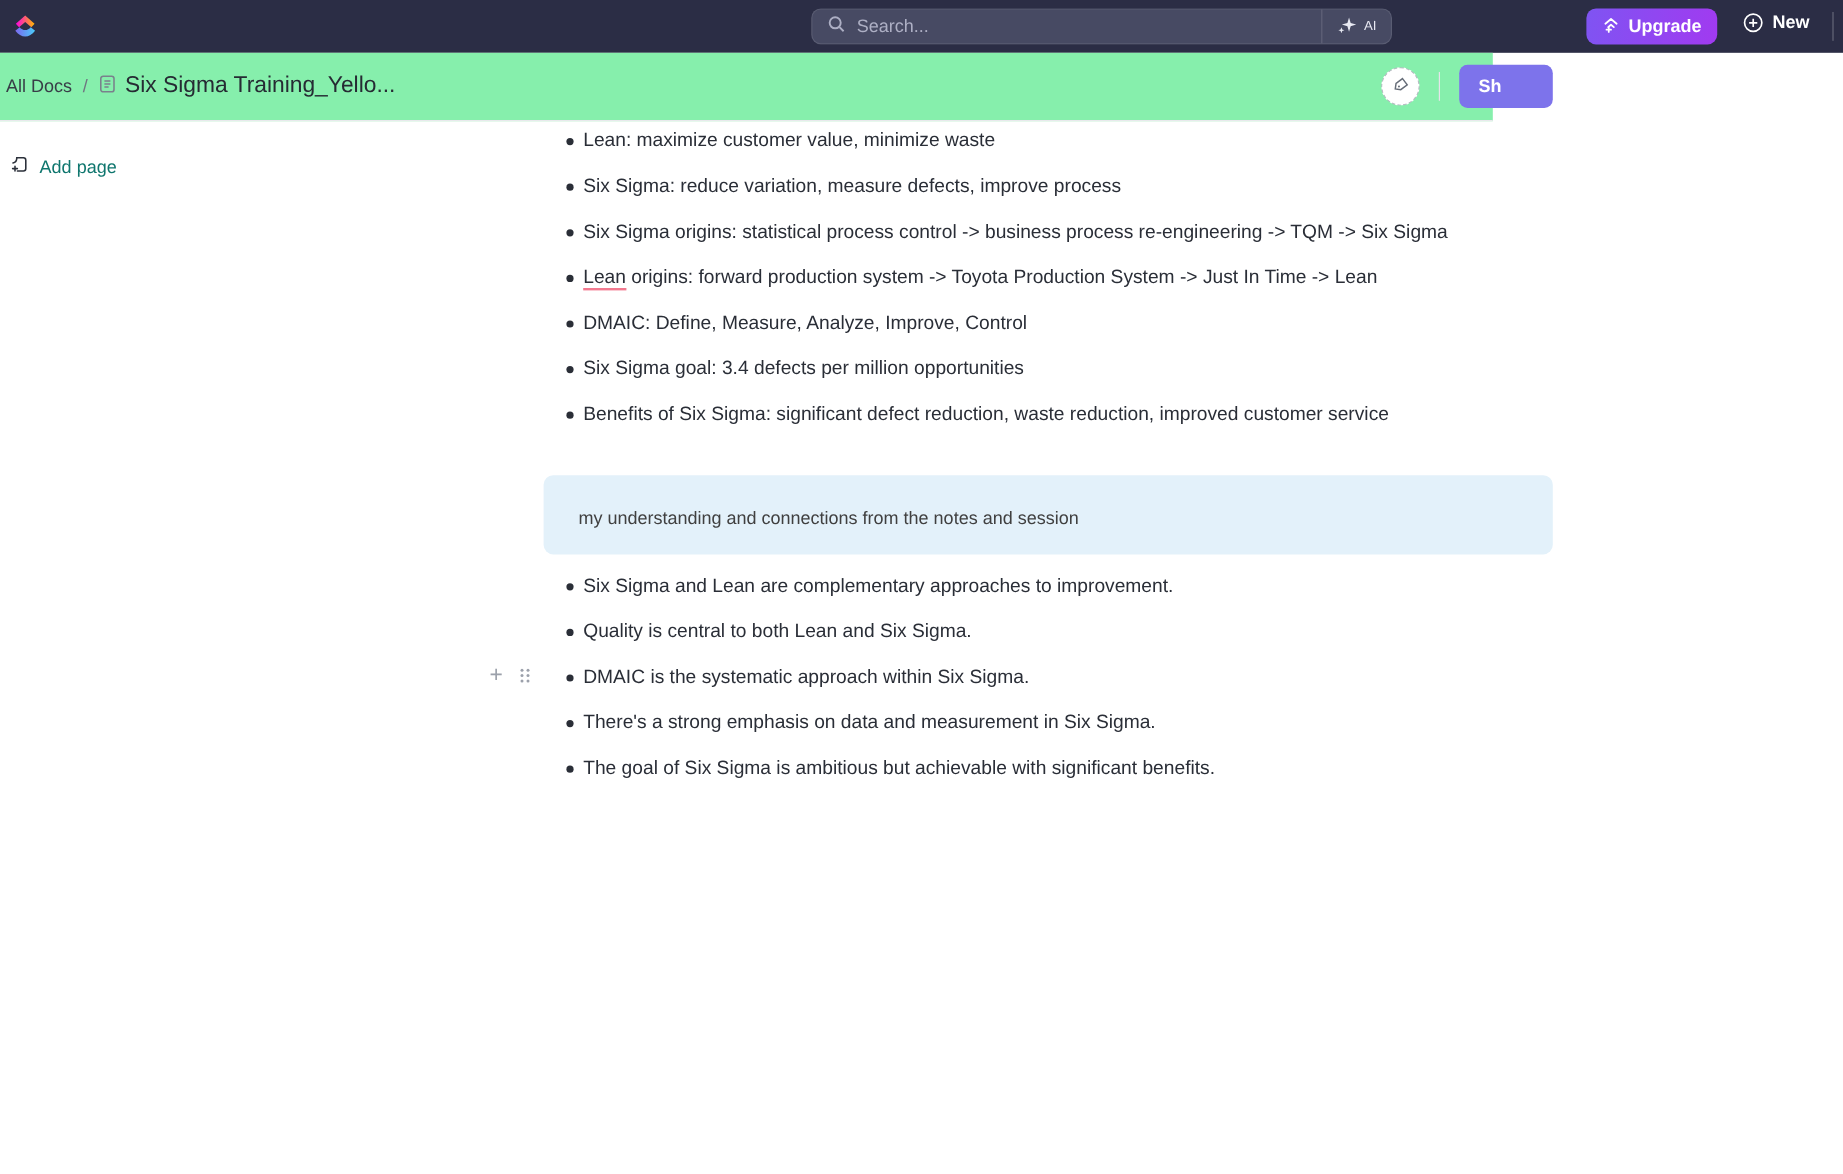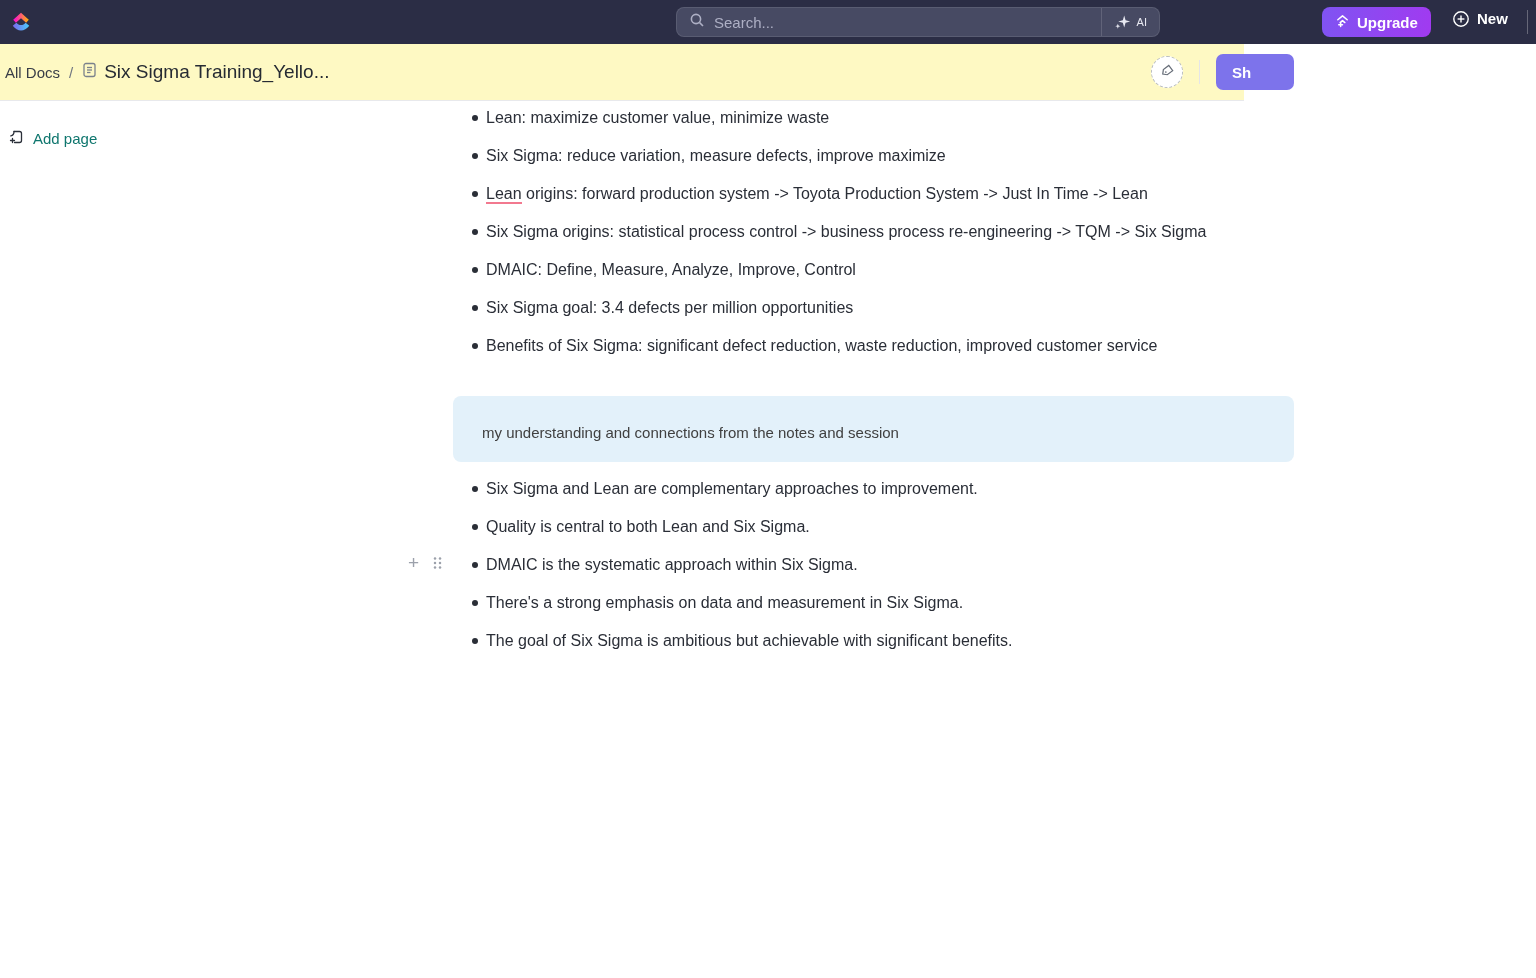--- a/index.html
+++ b/index.html
@@ -22,21 +22,21 @@
     background:linear-gradient(100deg,#7F54F2 0%,#A13AF0 100%);
     color:#fff; font-size:15px; font-weight:600; cursor:pointer; }
   .new-btn { position:absolute; left:1452px; top:10px; height:24px; display:flex;
     gap:7px; background:none; border:none; color:#fff;
     font-size:15px; font-weight:600; cursor:pointer; }
   .tb-divider { position:absolute; left:1527px; top:10px; width:1px; height:24px;
     background:rgba(255,255,255,0.28); }
 
   
   .crumbrow { position:absolute; left:0; top:44px; width:1244px; height:57px;
-    background:#fef9c3; border-bottom:1px solid #E8E9EC; }
+    background:#86efac; border-bottom:1px solid #E8E9EC; }
   .crumbs { position:absolute; left:5px; top:0; height:56px; display:flex; align-items:center; gap:9px; }
   .crumb-root { color:#383D47; font-size:15px; cursor:pointer; }
   .crumb-sep { color:#6F7580; font-size:15px; }
   .crumb-doc { display:flex; align-items:center; gap:7px; cursor:pointer; }
   .crumb-title { color:#262B33; font-size:19px; }
   .crumb-actions { position:absolute; right:0; top:0; height:56px; display:flex; align-items:center; gap:16px; padding-right:0; }
   .tag-btn { width:32px; height:32px; border-radius:50%; border:1.5px dashed #B9BDC4;
     background:#fff; display:flex; align-items:center; justify-content:center; cursor:pointer; }
   .crumb-divider { width:1px; height:24px; background:#E4E5E9; }
   .share-btn { width:78px; height:36px; border:none; border-radius:7px; background:#7D73EB;
@@ -173,25 +173,25 @@
       <path d="M2.5 11.5 h4 M4.5 9.5 v4"></path>
     </svg>
   </span>
   <span>Add page</span>
 </button>
 
 <div class="doc-content">
 
   <ul class="doc-list">
     <li><span>Lean: maximize customer value, minimize waste</span></li>
-    <li><span>Six Sigma: reduce variation, measure defects, improve maximize</span></li>
+    <li><span>Six Sigma: reduce variation, measure defects, improve process</span></li>
+    <li><span>Six Sigma origins: statistical process control -&gt; business process re-engineering -&gt; TQM -&gt; Six Sigma</span></li>
     <li>
       <span class="misspelled">Lean</span><span> origins: forward production system -&gt; Toyota Production System -&gt; Just In Time -&gt; Lean</span>
     </li>
-    <li><span>Six Sigma origins: statistical process control -&gt; business process re-engineering -&gt; TQM -&gt; Six Sigma</span></li>
     <li><span>DMAIC: Define, Measure, Analyze, Improve, Control</span></li>
     <li><span>Six Sigma goal: 3.4 defects per million opportunities</span></li>
     <li><span>Benefits of Six Sigma: significant defect reduction, waste reduction, improved customer service</span></li>
   </ul>
 
   <div class="callout">
     <div class="callout-sub">my understanding and connections from the notes and session</div>
   </div>
 
   <ul class="doc-list">

